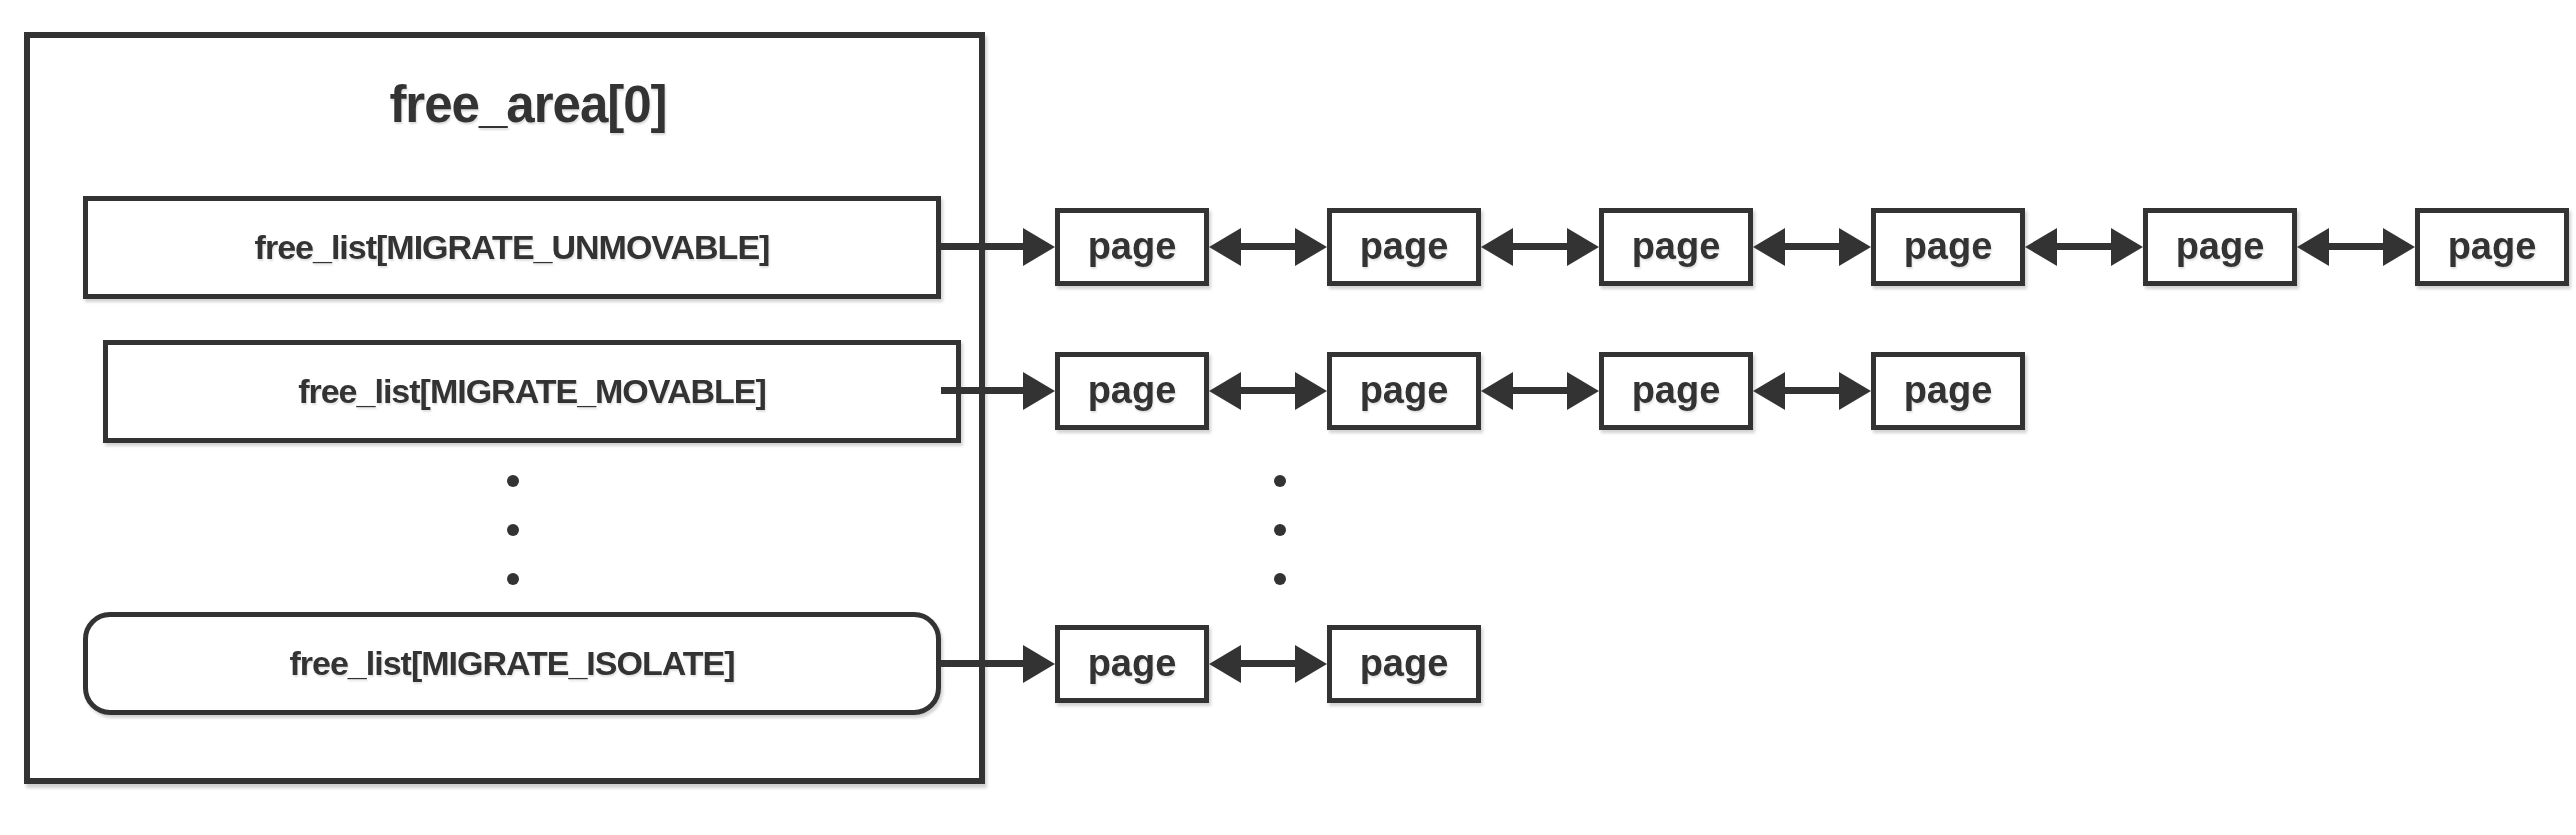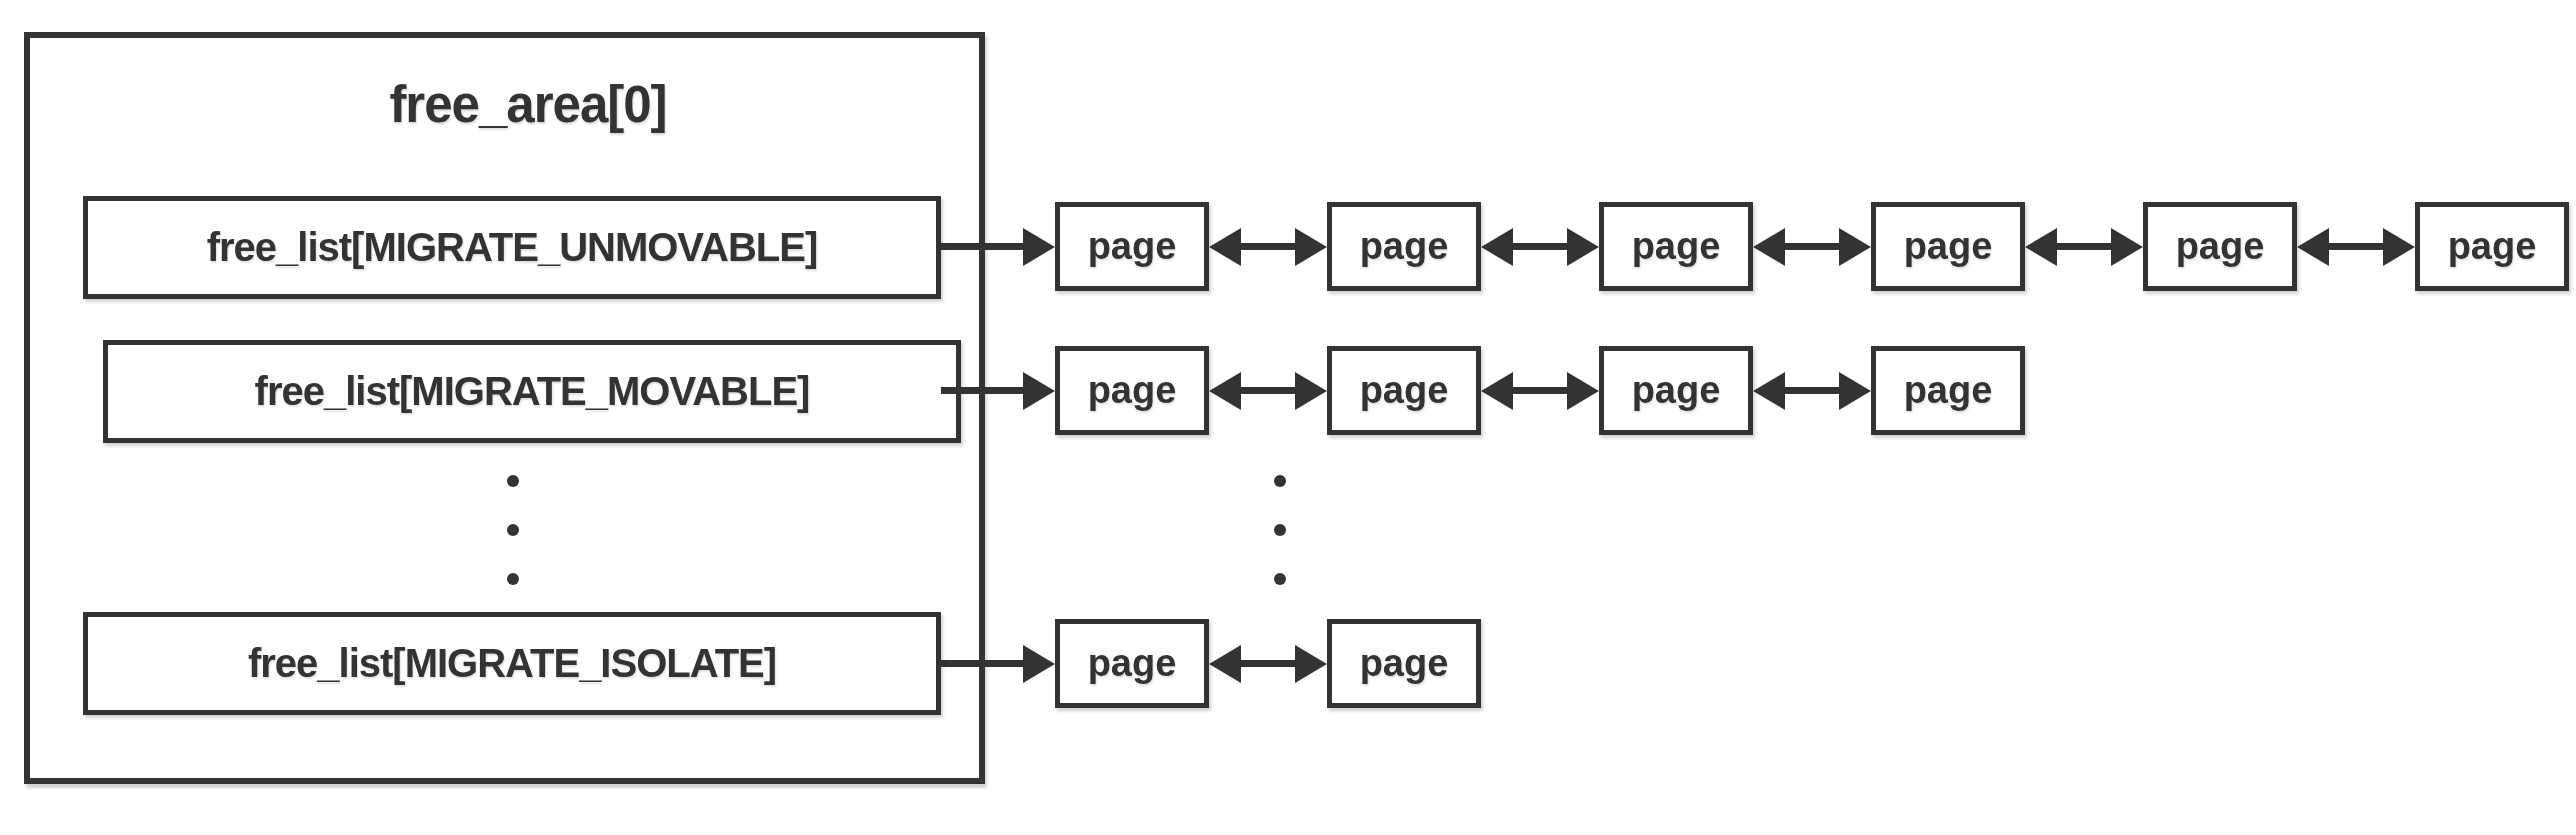--- a/index.html
+++ b/index.html
@@ -37,28 +37,28 @@
   }
 
   
   .list-box {
     position: absolute;
     left: 53px;
     width: 858px; height: 103px;
     border: 5px solid var(--ink);
     background: var(--bg);
     display: flex; align-items: center; justify-content: center;
-    font-size: 40px; font-weight: bold;
+    font-size: 34px; font-weight: bold;
     letter-spacing: -1px;
     box-shadow: 2px 3px 3px rgba(0,0,0,0.18);
     text-shadow: 1px 2px 2px rgba(0,0,0,0.12);
   }
   .list-box.row-0 { top: 158px; }
   .list-box.row-1 { top: 302px; margin-left: 20px; }
-  .list-box.row-2 { top: 574px; }
+  .list-box.row-2 { top: 574px; border-radius: 27px; }
 
   
   .dots {
     position: absolute;
     display: flex; flex-direction: column; align-items: center;
     gap: 37px;
   }
   .dots.dots-left  { left: 477px; top: 437px; }   
   .dots.dots-right { left: 1274px; top: 475px; }  
   .dot {
@@ -72,21 +72,21 @@
     position: absolute;
     left: 941px;
     height: 103px;
     display: flex; align-items: center;
   }
   .chain.row-0 { top: 195px; }
   .chain.row-1 { top: 339px; }
   .chain.row-2 { top: 612px; }
 
   .page-box {
-    width: 154px; height: 89px;
+    width: 154px; height: 78px;
     border: 5px solid var(--ink);
     background: var(--bg);
     display: flex; align-items: center; justify-content: center;
     font-size: 38px; font-weight: bold;
     flex: none;
     box-shadow: 2px 3px 3px rgba(0,0,0,0.18);
     text-shadow: 1px 2px 2px rgba(0,0,0,0.12);
     text-align: center;
   }
 

